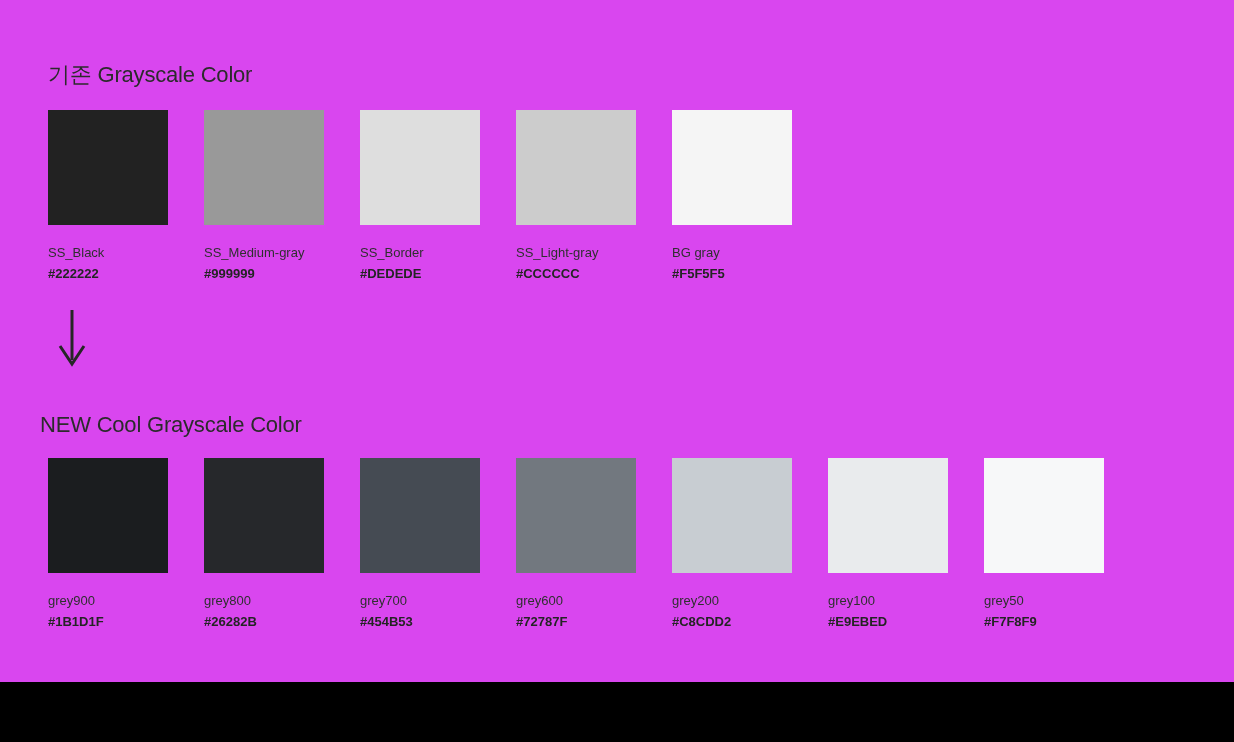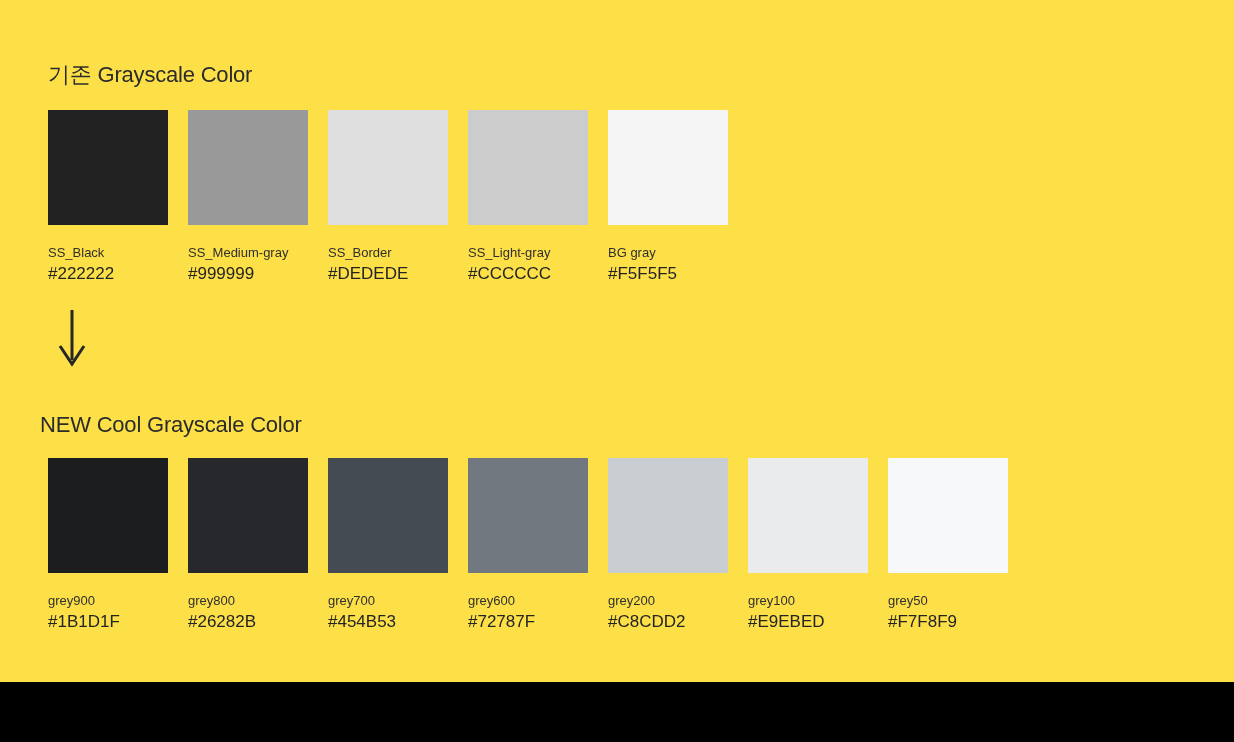--- a/index.html
+++ b/index.html
@@ -11,39 +11,40 @@
     width: 1234px;
     height: 742px;
     overflow: hidden;
     font-family: "Liberation Sans", sans-serif;
     -webkit-font-smoothing: antialiased;
   }
   .page {
     position: relative;
     width: 1234px;
     height: 682px;
-    background: #fde047;
+    background: #d946ef;
   }
 
   
   .section-title {
     position: absolute;
     font-size: 22px;
     font-weight: 500;
     letter-spacing: -0.2px;
     color: #2b2b2b;
     white-space: nowrap;
   }
   #title-legacy { left: 48px; top: 60px; }
   #title-new    { left: 40px; top: 398px; margin-top: 14px; }
 
   
   .swatch-row {
     position: absolute;
     display: flex;
+    gap: 16px;
   }
   #row-legacy { left: 48px; top: 110px; }
   #row-new    { left: 48px; top: 446px; margin-top: 12px; }
 
   .swatch-cell {
     width: 120px;
     margin-right: 20px;
   }
   .swatch-cell:last-child { margin-right: 0; }
 
@@ -56,22 +57,22 @@
   .swatch-name {
     margin-top: 20px;
     font-size: 13px;
     font-weight: 500;
     color: #2f2f2f;
     line-height: 16px;
     white-space: nowrap;
   }
   .swatch-hex {
     margin-top: 5px;
-    font-size: 17px;
-    font-weight: 400;
+    font-size: 13px;
+    font-weight: 700;
     color: #242424;
     line-height: 16px;
     white-space: nowrap;
   }
 
   
   #flow-arrow {
     position: absolute;
     left: 52px;
     top: 308px;

